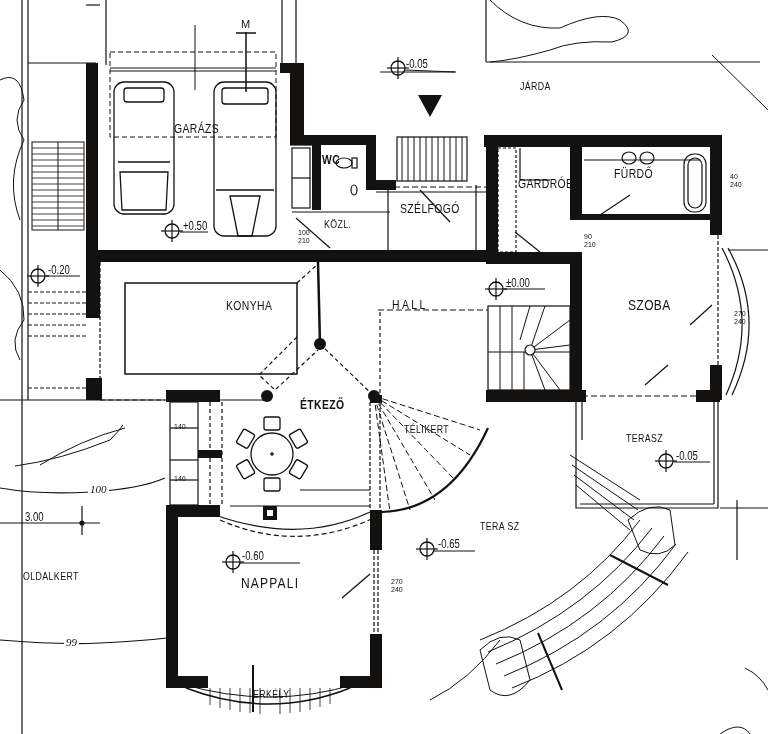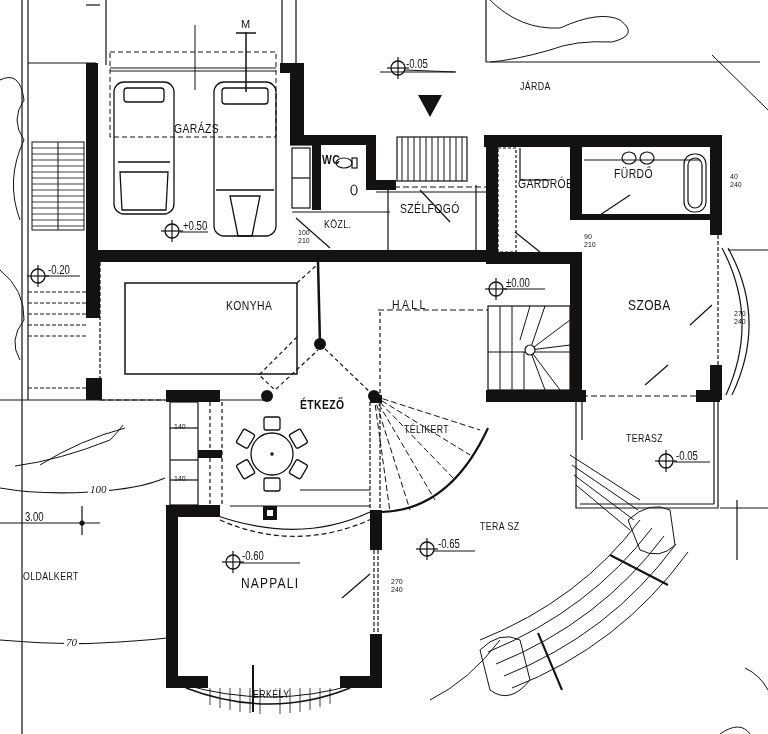--- a/index.html
+++ b/index.html
@@ -409,21 +409,21 @@
 <div class="level-label" style="left:406px;top:57px;">-0.05</div>
 <div class="level-label" style="left:183px;top:219px;">+0.50</div>
 <div class="level-label" style="left:48px;top:263px;">-0.20</div>
 <div class="level-label" style="left:506px;top:276px;">±0.00</div>
 <div class="level-label" style="left:676px;top:449px;">-0.05</div>
 <div class="level-label" style="left:242px;top:549px;">-0.60</div>
 <div class="level-label" style="left:438px;top:537px;">-0.65</div>
 
 <div class="level-label" style="left:25px;top:510px;">3.00</div>
 <div class="contour-label" style="left:88px;top:483px;">100</div>
-<div class="contour-label" style="left:64px;top:636px;">70</div>
+<div class="contour-label" style="left:64px;top:636px;">99</div>
 
 <div class="dim-label" style="left:730px;top:173px;"><span>40</span><br><span>240</span></div>
 <div class="dim-label" style="left:734px;top:310px;"><span>270</span><br><span>240</span></div>
 <div class="dim-label" style="left:391px;top:578px;"><span>270</span><br><span>240</span></div>
 <div class="dim-label" style="left:584px;top:233px;"><span>90</span><br><span>210</span></div>
 <div class="dim-label" style="left:298px;top:229px;"><span>100</span><br><span>210</span></div>
 <div class="dim-label" style="left:174px;top:423px;">140</div>
 <div class="dim-label" style="left:174px;top:475px;">140</div>
 
 </body></html>

